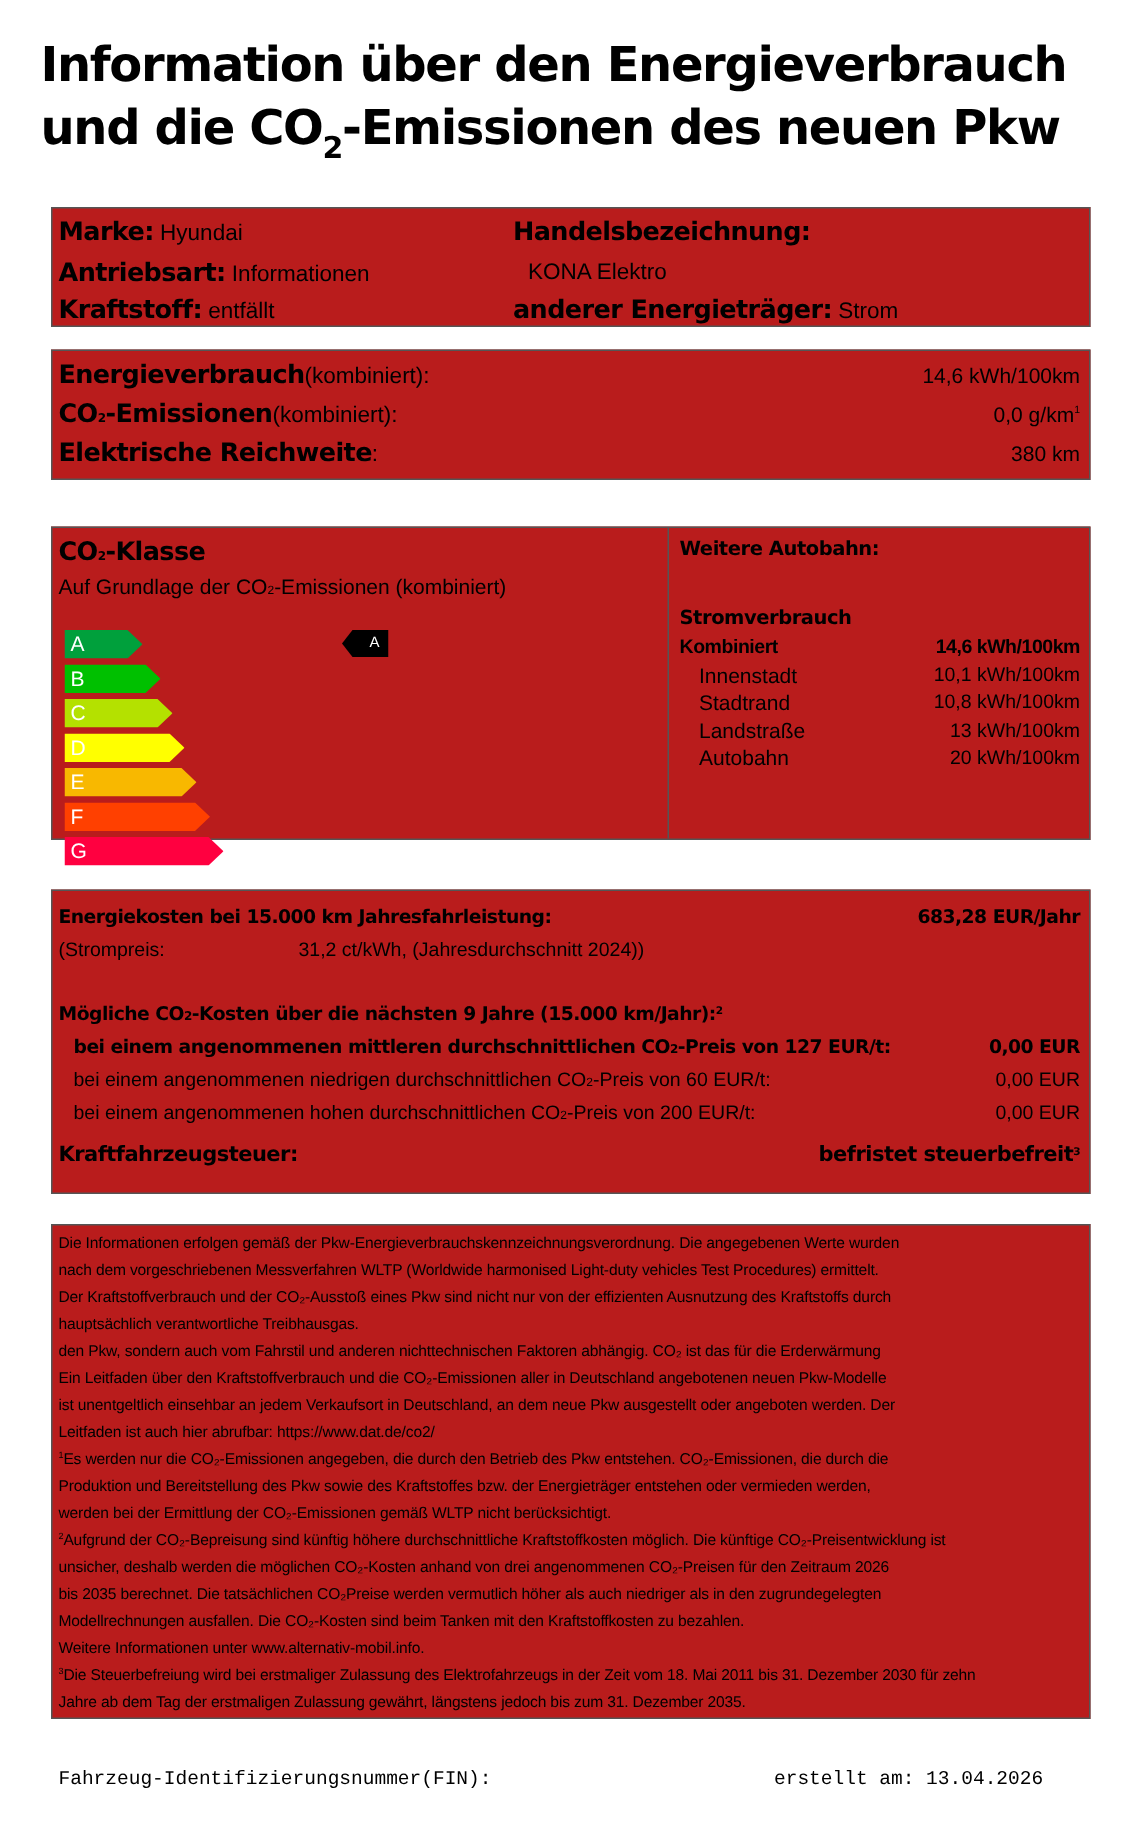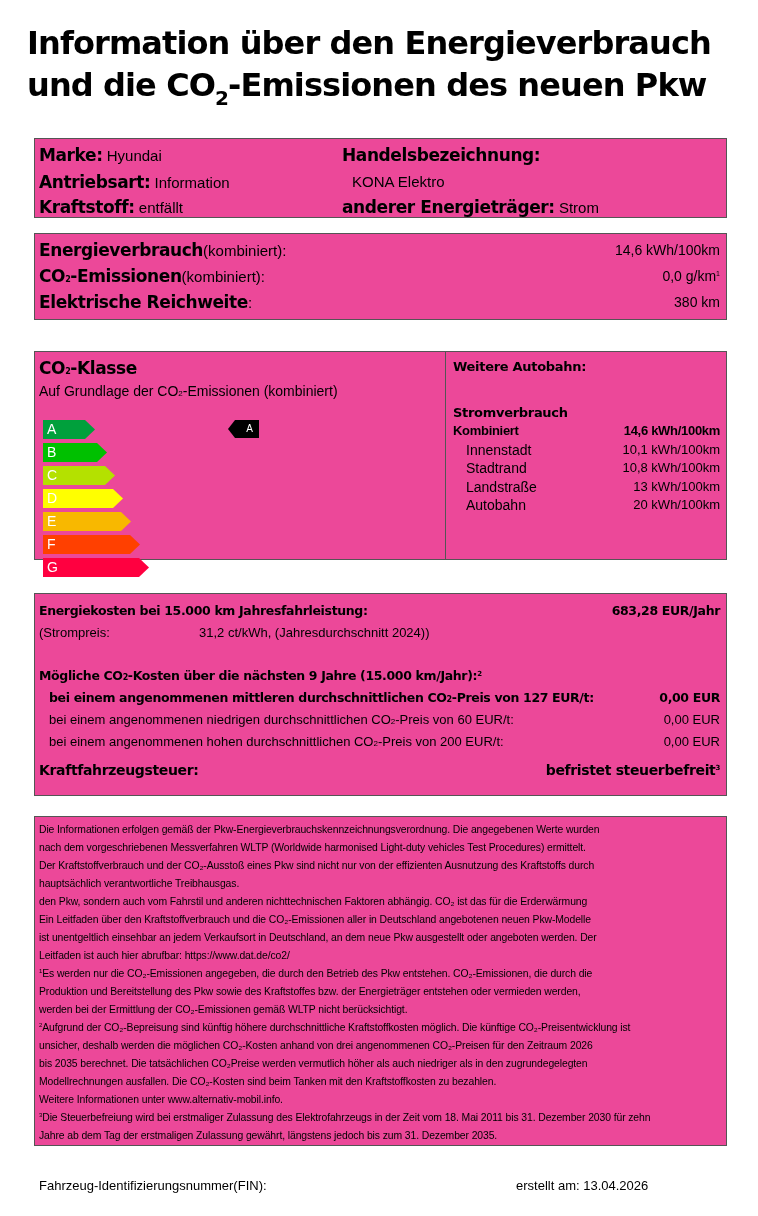--- a/index.html
+++ b/index.html
@@ -2,21 +2,21 @@
 <html><head>
   <meta charset="utf-8">
   <style>
     * { box-sizing: border-box; margin: 0; padding: 0; }
     html, body { width: 758px; height: 1216px; background: #ffffff; color: #000; }
     body { font-family: "Liberation Sans", "DejaVu Sans", sans-serif; position: relative; overflow: hidden; }
 
     .title { position: absolute; left: 27px; top: 22px; width: 720px; font-family: "DejaVu Sans", sans-serif; font-weight: bold; font-size: 32px; line-height: 42px; letter-spacing: -0.9px; }
     .title .sub { font-size: 20px; position: relative; top: 9px; }
 
-    .box { position: absolute; border: 1px solid #555; background: #ec4899; }
+    .box { position: absolute; border: 1px solid #555; background: #b91c1c; }
 
     
     #box-vehicle { left: 34px; top: 138px; width: 693px; height: 80px; }
     .vrow { position: absolute; font-size: 15px; line-height: 20px; white-space: nowrap; }
     .lbl-b { font-family: "DejaVu Sans", sans-serif; font-weight: bold; font-size: 17px; letter-spacing: -0.4px; }
     .val-n { font-size: 15px; }
 
     
     #box-consumption { left: 34px; top: 233px; width: 693px; height: 87px; }
     .crow { position: absolute; left: 4px; right: 6px; height: 22px; font-size: 15px; line-height: 22px; }
@@ -48,38 +48,38 @@
     .krow { position: absolute; left: 4px; right: 6px; font-size: 13px; line-height: 20px; white-space: nowrap; }
     .krow .r { position: absolute; right: 0; top: 0; }
     .kb { font-family: "DejaVu Sans", sans-serif; font-weight: bold; letter-spacing: -0.35px; font-size: 12.5px; }
     .kb-l { font-family: "DejaVu Sans", sans-serif; font-weight: bold; letter-spacing: -0.35px; font-size: 14px; }
 
     
     #box-legal { left: 34px; top: 816px; width: 693px; height: 330px; padding: 4px 4px; }
     .legal-line { font-size: 10.4px; line-height: 18px; white-space: nowrap; letter-spacing: -0.1px; }
     .legal-line sup { font-size: 6px; vertical-align: top; position: relative; top: -3px; }
 
-    .footer { position: absolute; top: 1178px; font-size: 13px; }
+    .footer { position: absolute; top: 1178px; font-size: 13px; font-family: Liberation Mono, monospace; }
   </style>
 </head>
 <body>
 
 <div class="title">
   <div>Information über den Energieverbrauch</div>
   <div><span>und die CO</span><span class="sub">2</span><span>-Emissionen des neuen Pkw</span></div>
 </div>
 
 <div class="box" id="box-vehicle">
   <div class="vrow" style="left:4px; top:6px;">
     <span class="lbl-b">Marke:</span>
     <span class="val-n">Hyundai</span>
   </div>
   <div class="vrow" style="left:4px; top:33px;">
     <span class="lbl-b">Antriebsart:</span>
-    <span class="val-n">Information</span>
+    <span class="val-n">Informationen</span>
   </div>
   <div class="vrow" style="left:4px; top:58px;">
     <span class="lbl-b">Kraftstoff:</span>
     <span class="val-n">entfällt</span>
   </div>
   <div class="vrow" style="left:307px; top:6px;">
     <span class="lbl-b">Handelsbezeichnung:</span>
   </div>
   <div class="vrow" style="left:317px; top:33px;">
     <span class="val-n">KONA Elektro</span>

